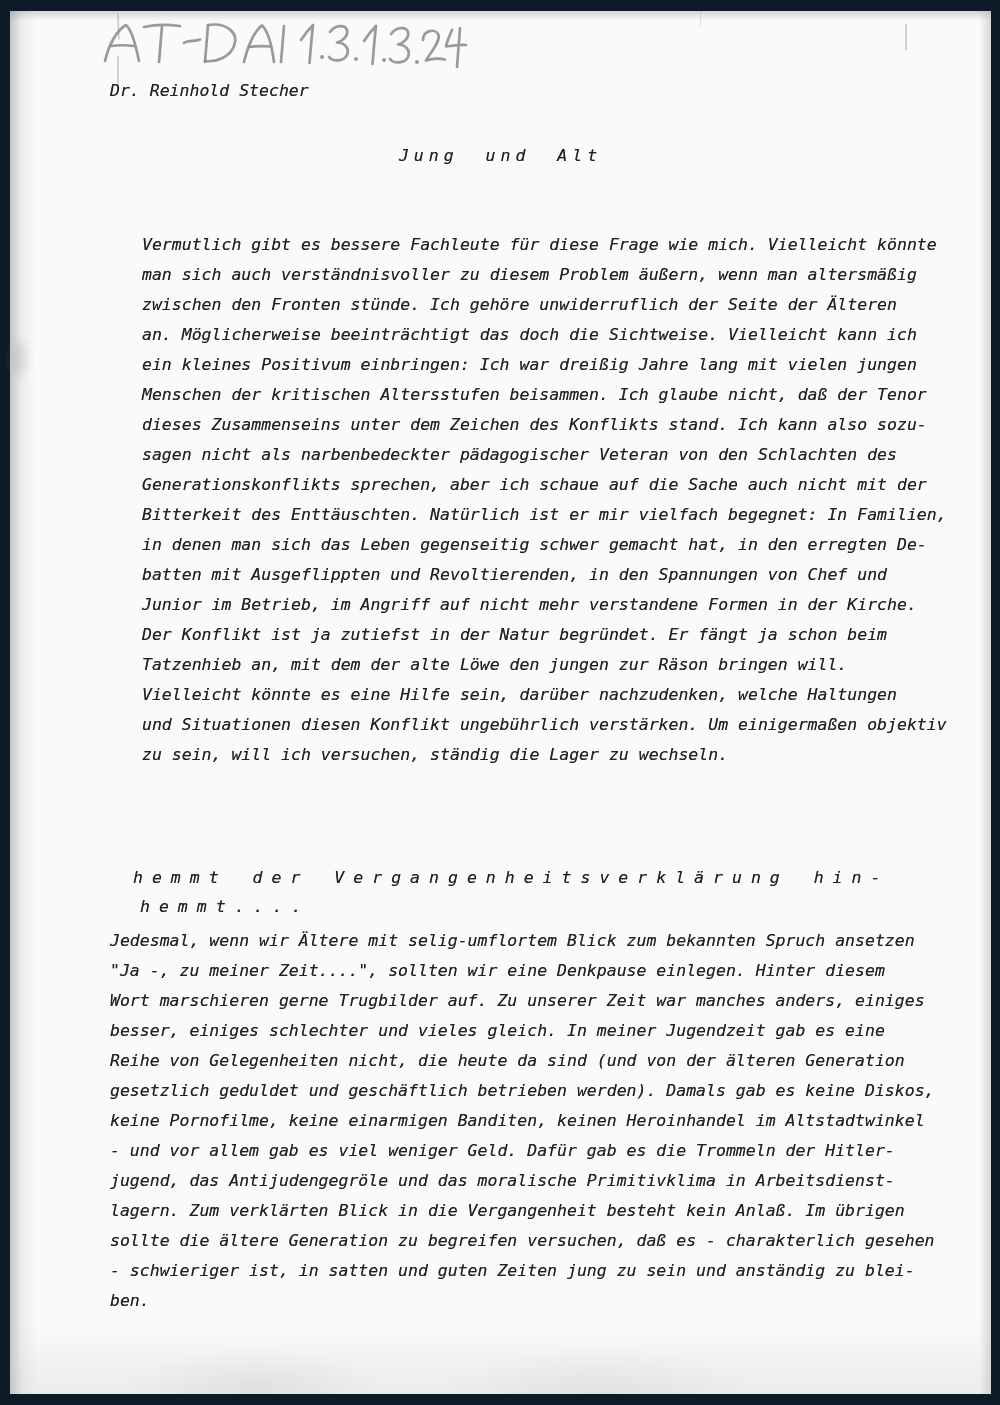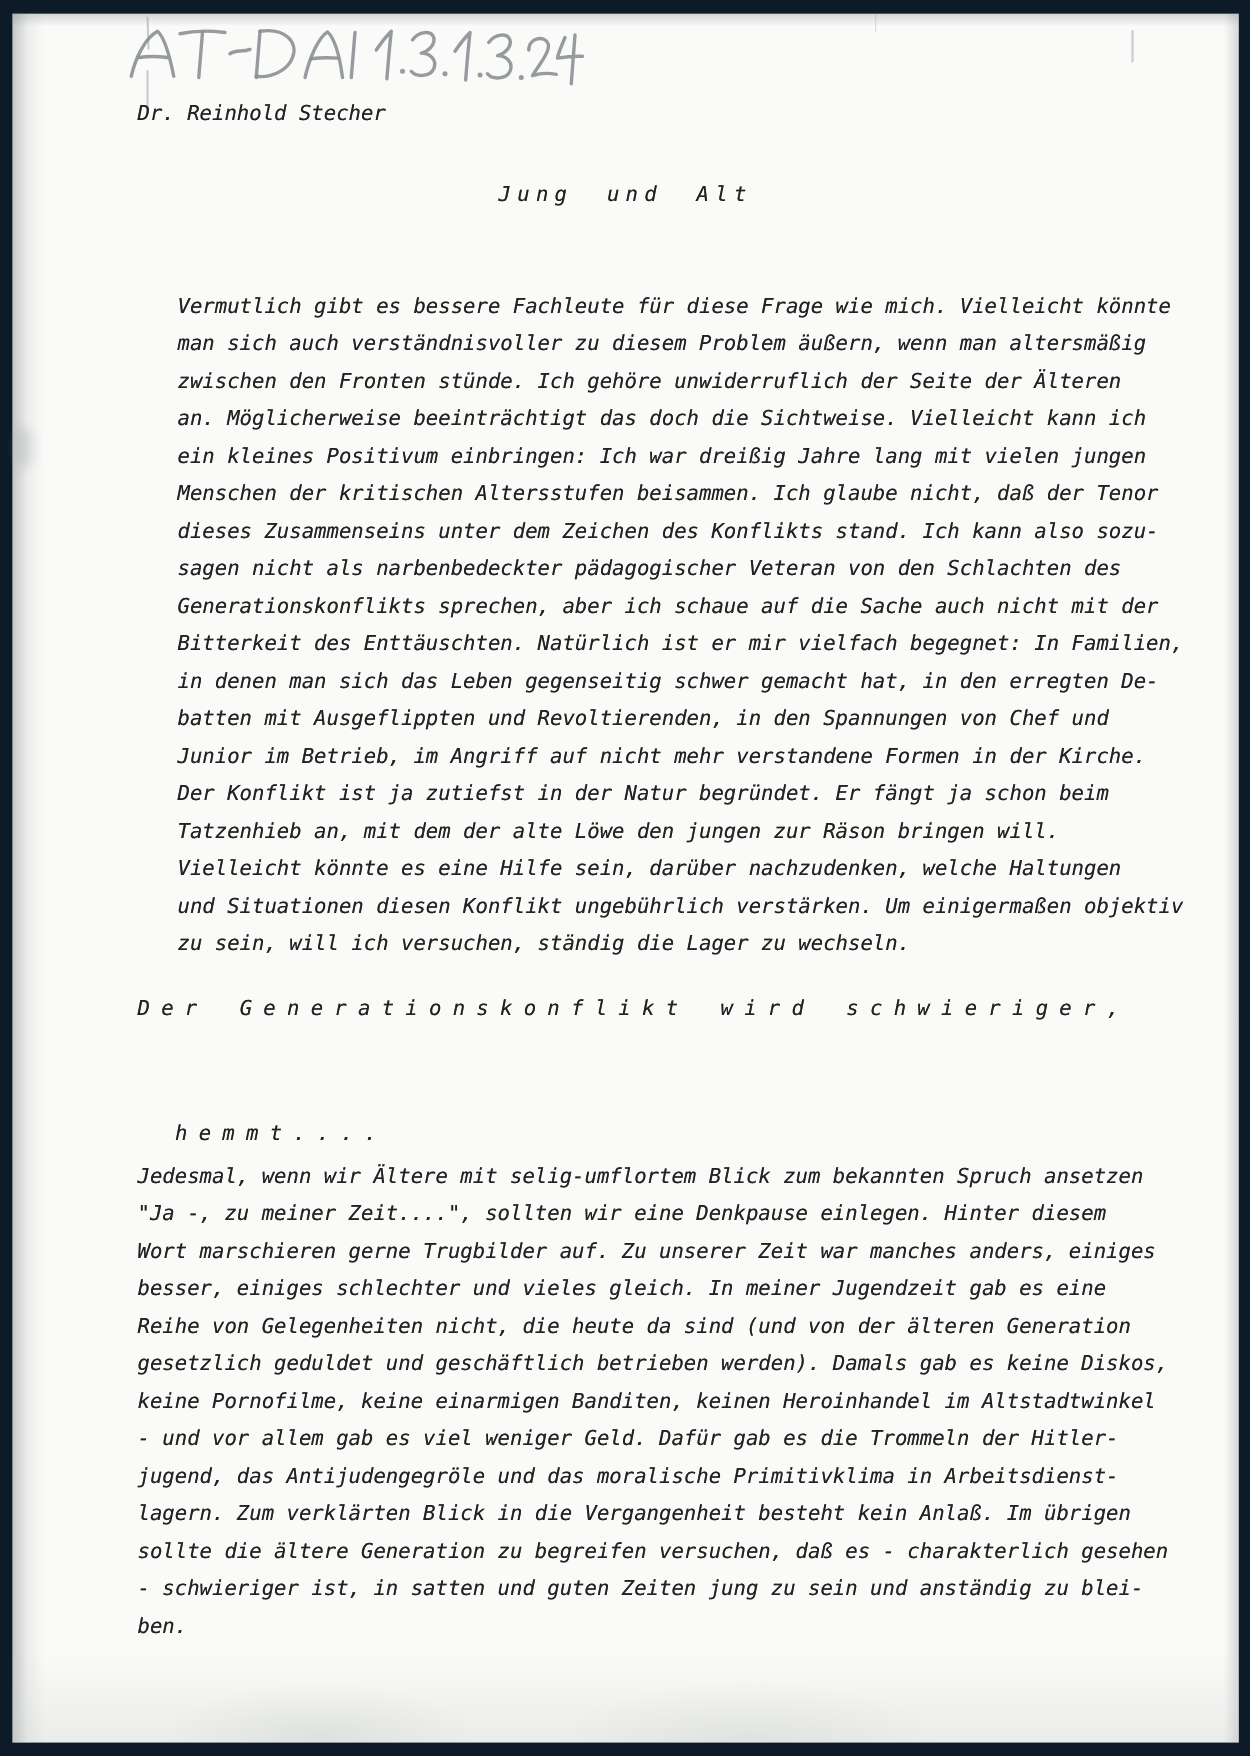--- a/index.html
+++ b/index.html
@@ -136,22 +136,22 @@
 Bitterkeit des Enttäuschten. Natürlich ist er mir vielfach begegnet: In Familien,
 in denen man sich das Leben gegenseitig schwer gemacht hat, in den erregten De-
 batten mit Ausgeflippten und Revoltierenden, in den Spannungen von Chef und
 Junior im Betrieb, im Angriff auf nicht mehr verstandene Formen in der Kirche.
 Der Konflikt ist ja zutiefst in der Natur begründet. Er fängt ja schon beim
 Tatzenhieb an, mit dem der alte Löwe den jungen zur Räson bringen will.
 Vielleicht könnte es eine Hilfe sein, darüber nachzudenken, welche Haltungen
 und Situationen diesen Konflikt ungebührlich verstärken. Um einigermaßen objektiv
 zu sein, will ich versuchen, ständig die Lager zu wechseln.</div>
 
-    <div class="txt heading">Der Generationskonflikt wird schwieriger,</div>
 
+    <div class="sh sh1">hemmt der Vergangenheitsverklärung hin-</div>
     <div class="sh sh2">hemmt....</div>
 
     <div class="txt para2">Jedesmal, wenn wir Ältere mit selig-umflortem Blick zum bekannten Spruch ansetzen
 "Ja -, zu meiner Zeit....", sollten wir eine Denkpause einlegen. Hinter diesem
 Wort marschieren gerne Trugbilder auf. Zu unserer Zeit war manches anders, einiges
 besser, einiges schlechter und vieles gleich. In meiner Jugendzeit gab es eine
 Reihe von Gelegenheiten nicht, die heute da sind (und von der älteren Generation
 gesetzlich geduldet und geschäftlich betrieben werden). Damals gab es keine Diskos,
 keine Pornofilme, keine einarmigen Banditen, keinen Heroinhandel im Altstadtwinkel
 - und vor allem gab es viel weniger Geld. Dafür gab es die Trommeln der Hitler-

